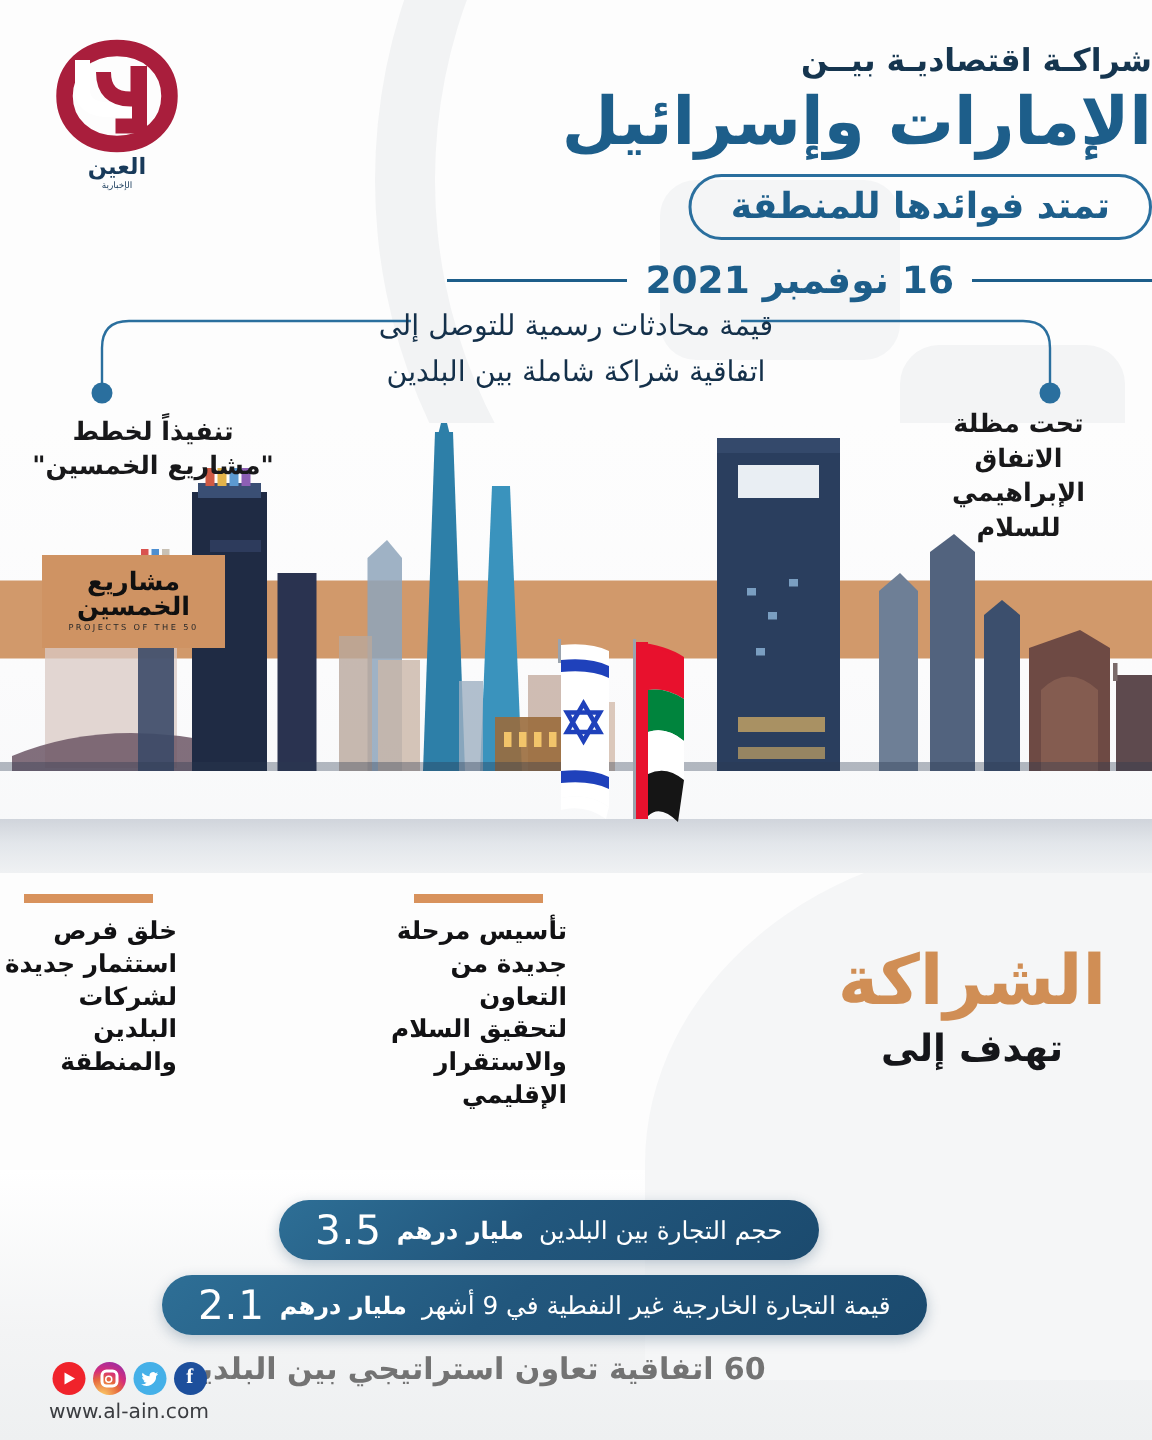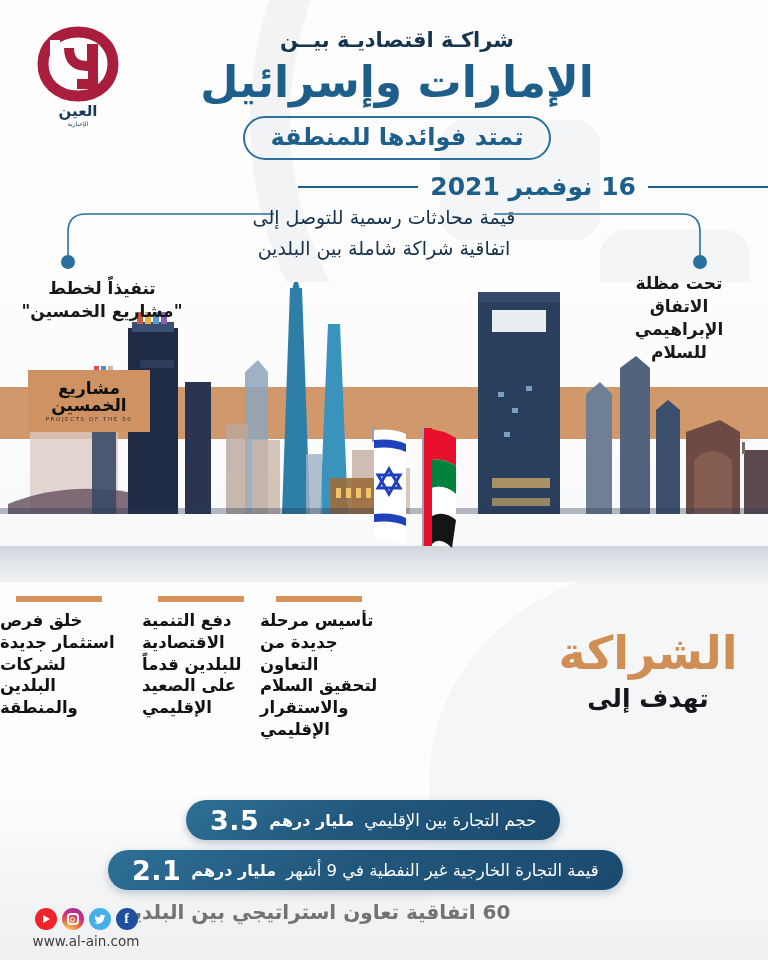--- a/index.html
+++ b/index.html
@@ -54,21 +54,21 @@
   .logo { position:absolute; top:26px; left:28px; width:100px; height:110px; z-index:6; }
   .logo-mark { width:86px; height:76px; margin:0 auto; position:relative; }
   .logo-sub {
     margin-top:2px; text-align:center; font-weight:bold;
     color:#183a5a; font-size:15px; line-height:1;
     letter-spacing:-0.5px;
   }
   .logo-sub2 { text-align:center; color:#183a5a; font-size:6px; letter-spacing:0.4px; margin-top:1px; }
 
   
-  .header { position:absolute; top:28px; left:0; width:768px; text-align:center; z-index:5;padding-left:26px; }
+  .header { position:absolute; top:28px; left:0; width:768px; text-align:right; z-index:5;padding-left:26px; }
   .kicker {
     color:#15354f; font-size:21px; font-weight:bold;
     letter-spacing:1.5px; line-height:1.2;
   }
   .headline {
     color:#1d5e8a; font-size:44px; font-weight:bold;
     line-height:1.15; margin-top:4px; letter-spacing:0px;
   }
   .subpill {
     display:inline-block; margin-top:8px;
@@ -119,36 +119,36 @@
 
   
   .flags { position:absolute; top:140px; left:348px; width:130px; height:130px; z-index:6; }
 
   
   .goals { position:absolute; top:596px; left:0; width:768px; height:200px; z-index:5; }
   .goal-col { position:absolute; top:0; width:118px; }
   .goal-rule { width:86px; height:6px; background:#d8925c; margin:0 auto 8px; }
   .goal-txt {
     color:#121214; font-size:16.5px; font-weight:bold;
-    line-height:1.32; text-align:left;
+    line-height:1.32; text-align:right;
   }
   .partnership { position:absolute; top:630px; left:548px; width:200px; text-align:center; z-index:5; }
   .partnership-title { color:#d08e55; font-size:46px; font-weight:bold; line-height:1; }
   .partnership-sub { color:#15161a; font-size:25px; font-weight:bold; margin-top:8px; }
 
   
   .stat-pill {
     position:absolute; z-index:6; height:40px; border-radius:22px;
     display:flex; align-items:center; justify-content:center; gap:10px;
     color:#ffffff;
     background:linear-gradient(140deg,#2e6f96 0%,#22577d 45%,#1b4a6e 100%);
     box-shadow:0 3px 9px rgba(30,70,100,.28);
     padding:0 24px;
   }
-  .stat-num { font-size:27px; font-weight:bold; letter-spacing:.5px;text-align:center; }
+  .stat-num { font-size:27px; font-weight:normal; letter-spacing:.5px;text-align:center; }
   .stat-unit { font-size:16px; font-weight:bold; }
   .stat-lbl { font-size:16.5px; }
   .pill-1 { top:800px; left:186px; }
   .pill-2 { top:850px; left:108px; }
   .stat-plain {
     position:absolute; top:900px; left:0; width:627px; text-align:center; z-index:6;
     color:#737373; font-size:20px; font-weight:bold;
   }
 
   
@@ -329,37 +329,33 @@
     </div>
   </div>
 
   <div class="bg-bottom-curve"></div>
 
   <div class="goals">
     <div class="goal-col" style="right:390px;">
       <div class="goal-rule"></div>
       <div class="goal-txt">تأسيس مرحلة جديدة من التعاون لتحقيق السلام والاستقرار الإقليمي</div>
     </div>
-    <div class="goal-col" style="right:508px;">
-      <div class="goal-rule"></div>
-      <div class="goal-txt">دفع التنمية الاقتصادية للبلدين قدماً على الصعيد الإقليمي</div>
-    </div>
     <div class="goal-col" style="right:650px;">
       <div class="goal-rule"></div>
       <div class="goal-txt">خلق فرص استثمار جديدة لشركات البلدين والمنطقة</div>
     </div>
   </div>
 
   <div class="partnership">
     <div class="partnership-title">الشراكة</div>
     <div class="partnership-sub">تهدف إلى</div>
   </div>
 
   <div class="stat-pill pill-1">
-    <span class="stat-lbl">حجم التجارة بين الإقليمي</span>
+    <span class="stat-lbl">حجم التجارة بين البلدين</span>
     <span class="stat-unit">مليار درهم</span>
     <span class="stat-num">3.5</span>
   </div>
   <div class="stat-pill pill-2">
     <span class="stat-lbl">قيمة التجارة الخارجية غير النفطية في 9 أشهر</span>
     <span class="stat-unit">مليار درهم</span>
     <span class="stat-num">2.1</span>
   </div>
   <div class="stat-plain">60 اتفاقية تعاون استراتيجي بين البلدين</div>
 

